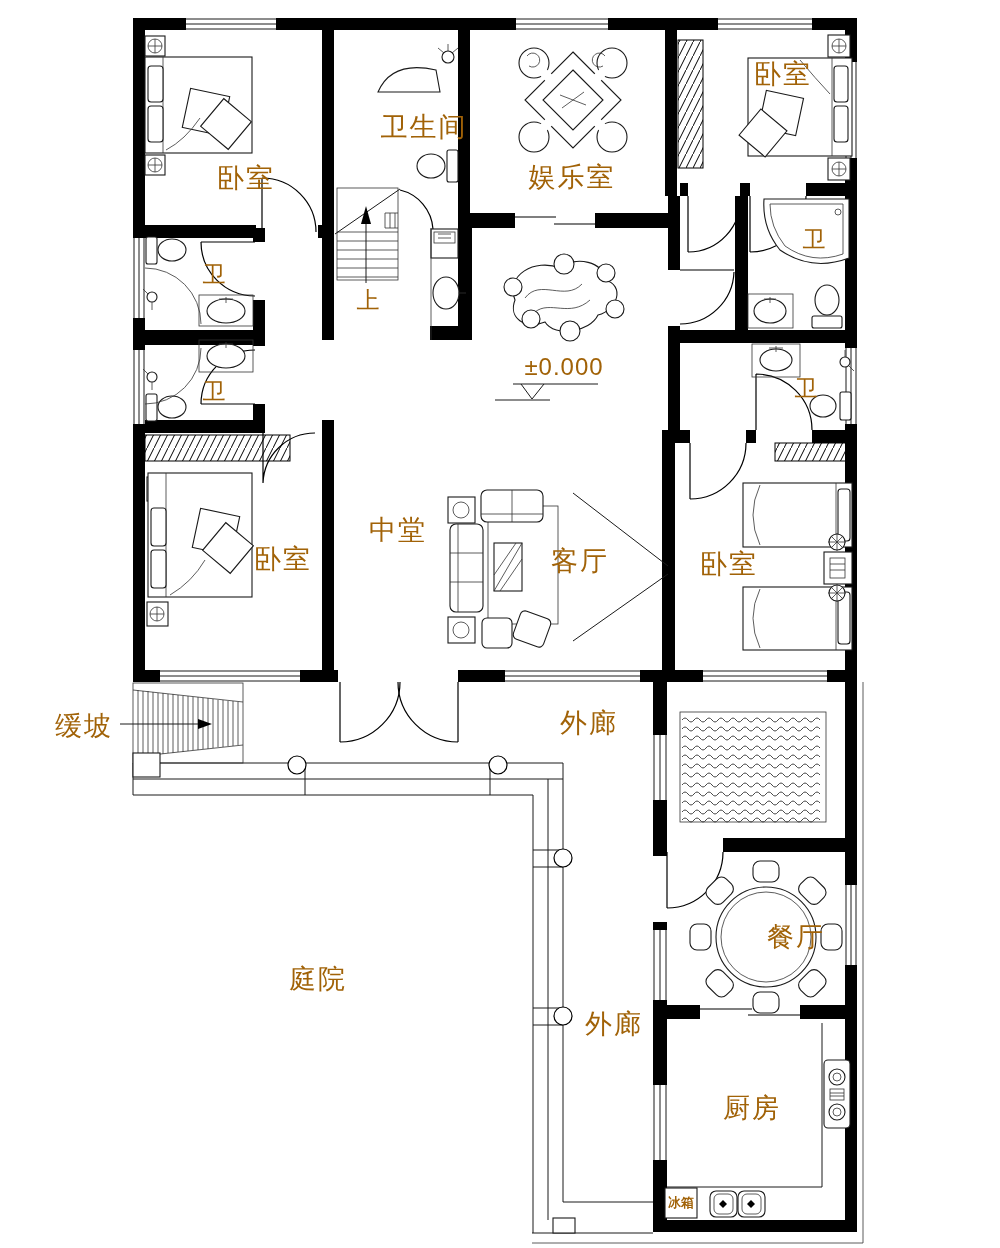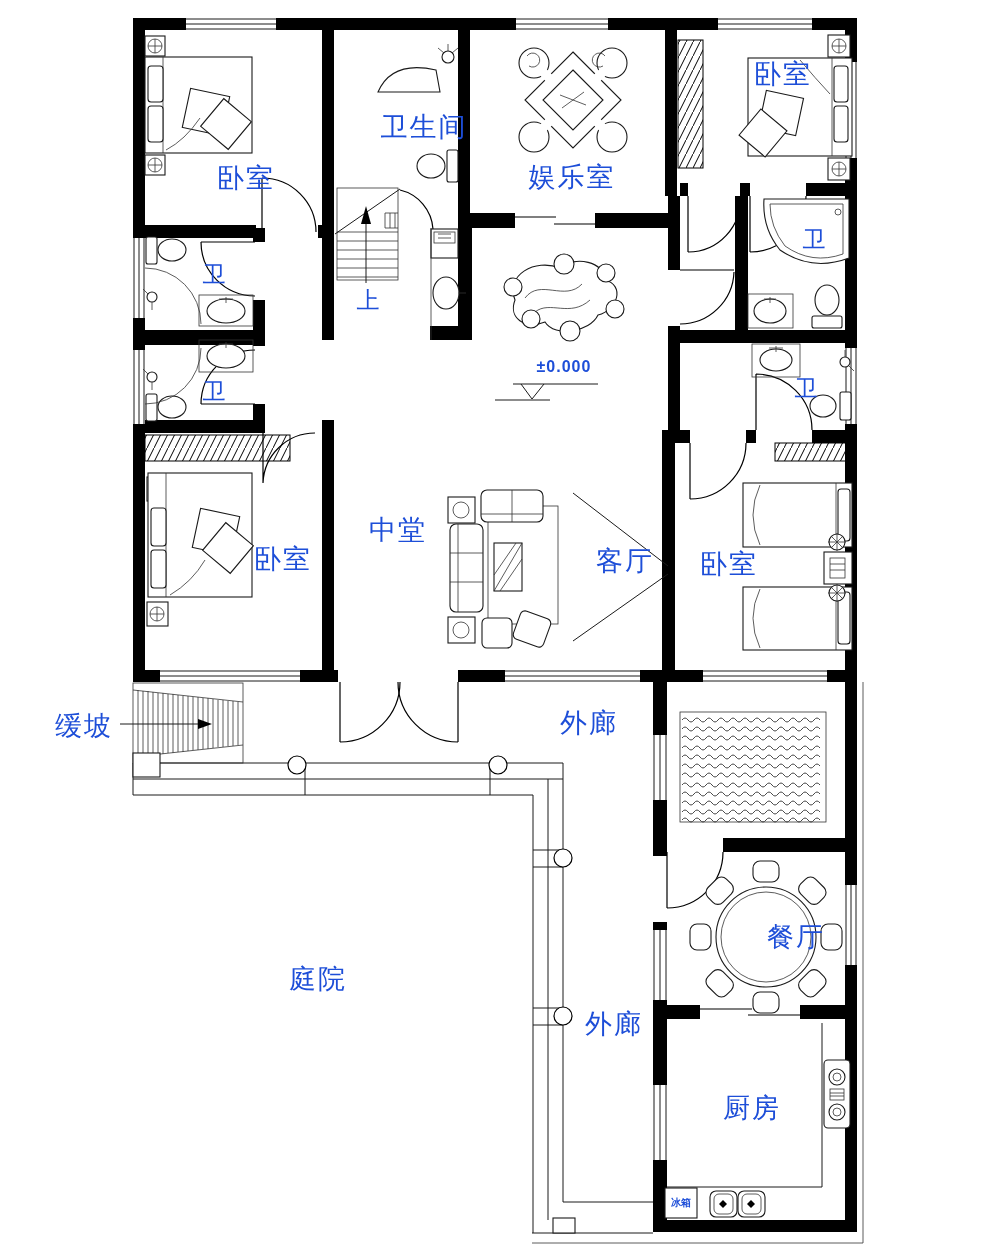--- a/index.html
+++ b/index.html
@@ -1,23 +1,23 @@
 <!DOCTYPE html>
 <html><head>
 <meta charset="utf-8">
 <style>
   html,body{margin:0;padding:0;background:#fff;}
   #plan{position:relative;width:1000px;height:1248px;background:#fff;overflow:hidden;
         font-family:"Liberation Sans","DejaVu Sans",sans-serif;color:#111;}
   #plan svg{position:absolute;left:0;top:0;}
   .lbl{position:absolute;transform:translate(-50%,-50%);white-space:nowrap;
-       color:#1d4ed8;letter-spacing:2px;font-size:27px;font-weight:500;}
+       color:#a16207;letter-spacing:2px;font-size:27px;font-weight:500;}
   .lbl.small{font-size:23px;letter-spacing:0;}
-  .lbl.tiny{font-size:10px;letter-spacing:0;font-weight:700;}
-  .lbl.level{font-size:16px;letter-spacing:1px;font-weight:700;}
+  .lbl.tiny{font-size:13px;letter-spacing:0;font-weight:700;}
+  .lbl.level{font-size:24px;letter-spacing:1px;font-weight:400;}
   .wall{fill:#000;stroke:none;}
   .ln{stroke:#1a1a1a;stroke-width:1;fill:none;}
   .thin{stroke:#333;stroke-width:.8;fill:none;}
   .furn{stroke:#1a1a1a;stroke-width:1.1;fill:#fff;}
   .door{stroke:#000;stroke-width:1.2;fill:none;}
   .win{stroke:#000;stroke-width:.9;fill:none;}
   .gap{fill:#fff;stroke:none;}
   .hatchrect{stroke:#000;stroke-width:1;}
   .colm{fill:#fff;stroke:#000;stroke-width:1.2;}
   .blk{fill:#000;stroke:none;}
@@ -395,21 +395,21 @@
   <div class="lbl" style="left:572px;top:177px">娱乐室</div>
   <div class="lbl" style="left:783px;top:74px">卧室</div>
   <div class="lbl small" style="left:814px;top:239px">卫</div>
   <div class="lbl small" style="left:214px;top:274px">卫</div>
   <div class="lbl small" style="left:214px;top:391px">卫</div>
   <div class="lbl small" style="left:806px;top:388px">卫</div>
   <div class="lbl small" style="left:368px;top:300px">上</div>
   <div class="lbl level" style="left:564px;top:367px">±0.000</div>
   <div class="lbl" style="left:283px;top:559px">卧室</div>
   <div class="lbl" style="left:398px;top:530px">中堂</div>
-  <div class="lbl" style="left:625px;top:561px">客厅</div>
+  <div class="lbl" style="left:580px;top:561px">客厅</div>
   <div class="lbl" style="left:729px;top:564px">卧室</div>
   <div class="lbl" style="left:84px;top:726px">缓坡</div>
   <div class="lbl" style="left:589px;top:723px">外廊</div>
   <div class="lbl" style="left:318px;top:979px">庭院</div>
   <div class="lbl" style="left:614px;top:1024px">外廊</div>
   <div class="lbl" style="left:796px;top:937px">餐厅</div>
   <div class="lbl" style="left:752px;top:1108px">厨房</div>
   <div class="lbl tiny" style="left:681px;top:1203px">冰箱</div>
 </div>
 

